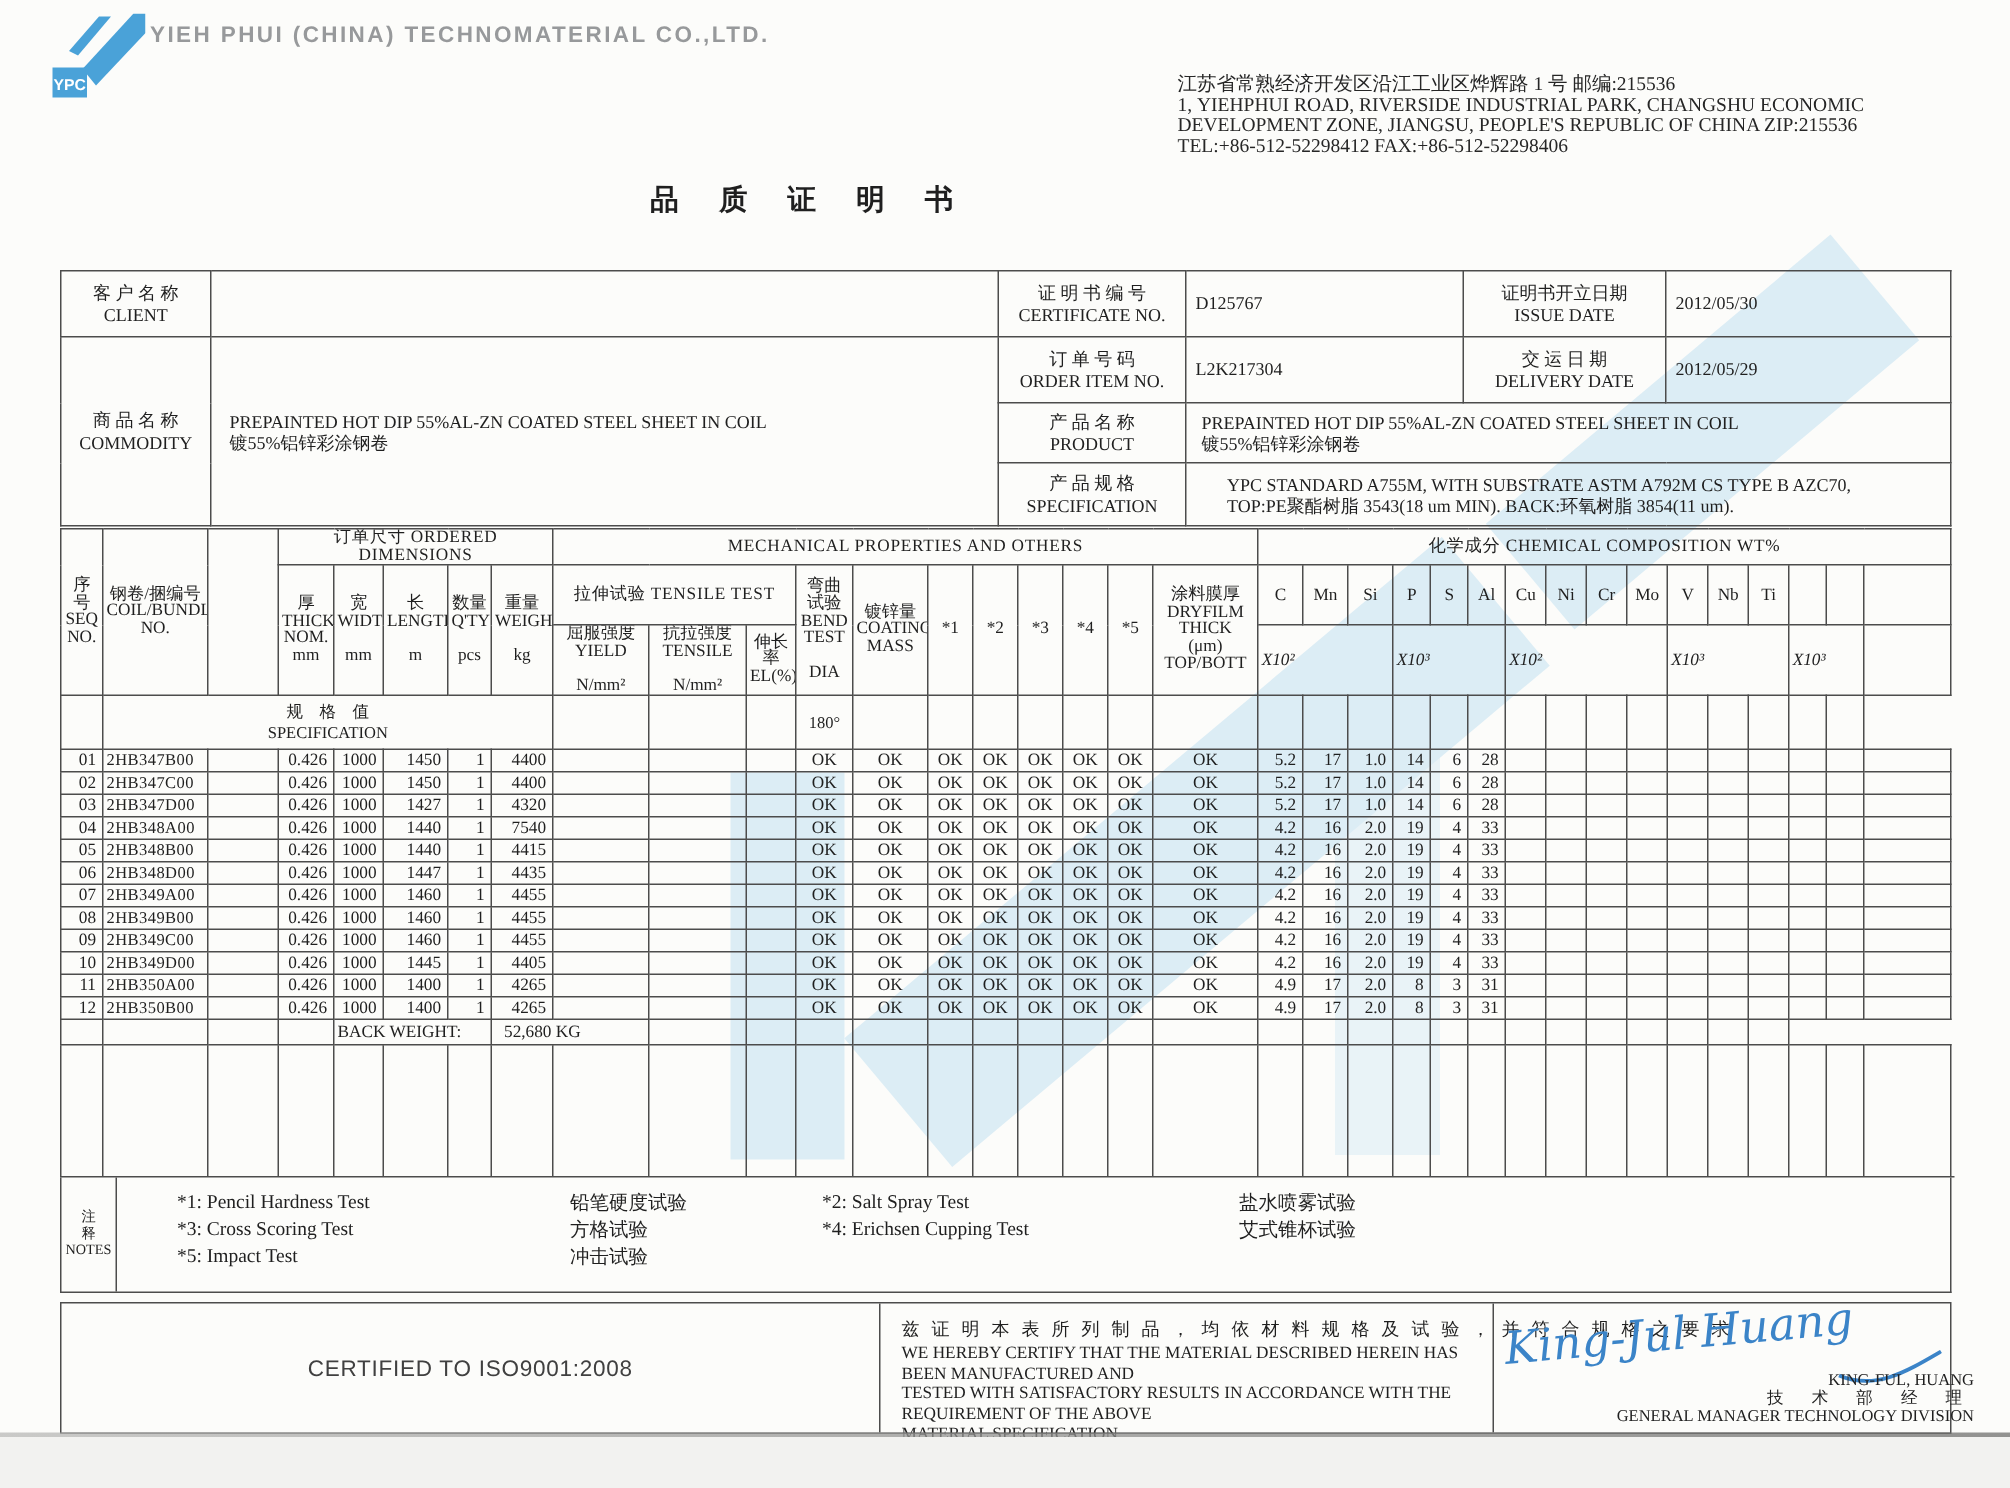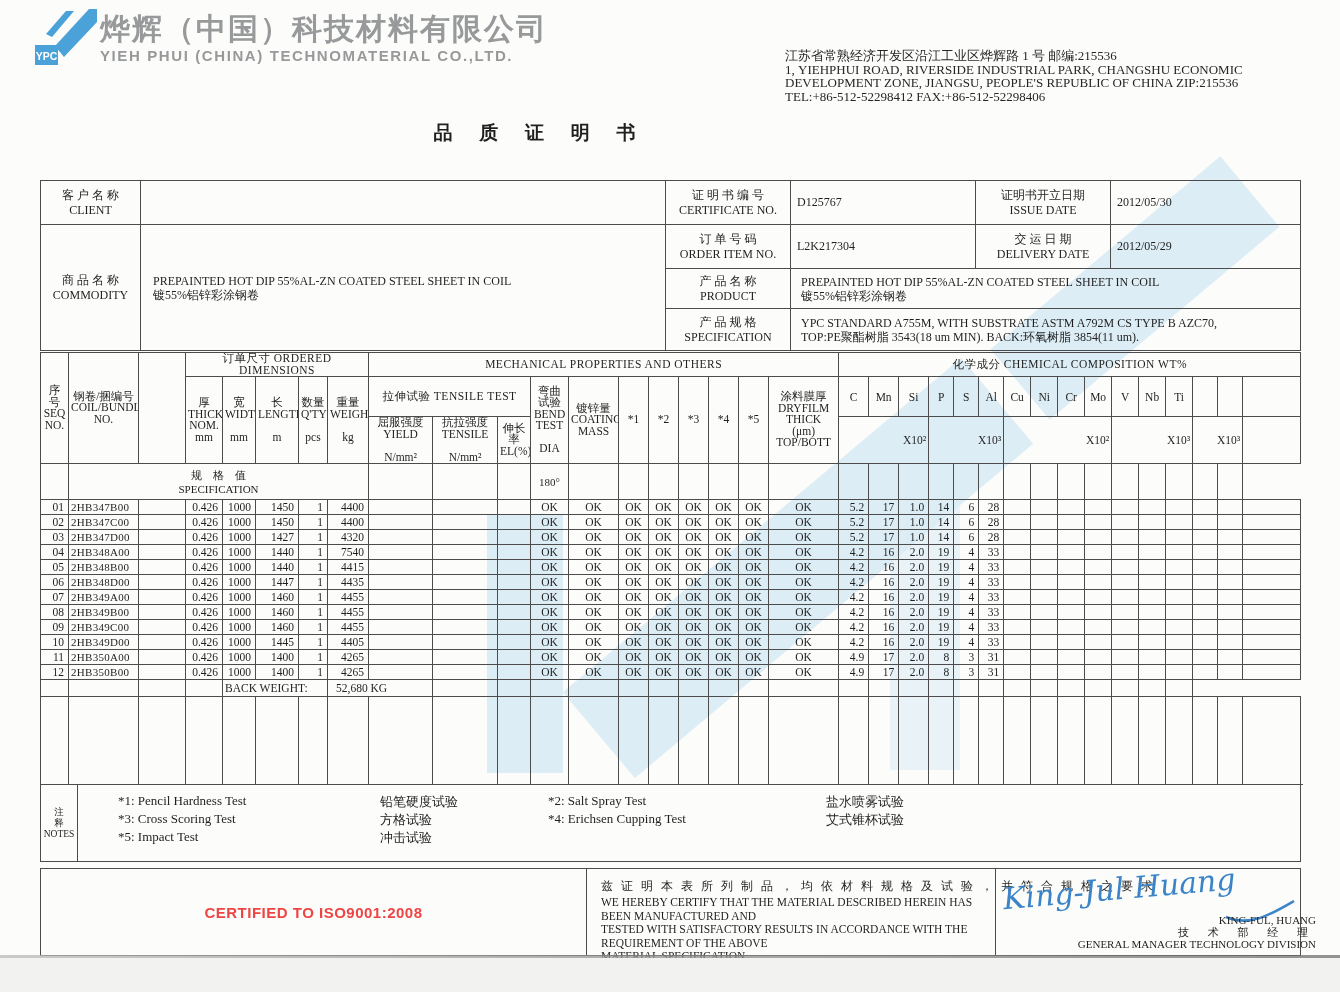--- a/index.html
+++ b/index.html
@@ -35,41 +35,41 @@
   .val2{font-size:11.5px;line-height:14px;vertical-align:top;padding-top:2px;}
   .pre{white-space:pre-line;}
   
   #main-wrap{position:absolute;left:40px;top:352px;width:1263px;height:432px;overflow:hidden;
     border-bottom:1.5px solid #4c4c4c;}
   .main{width:1260px;}
   .main td{font-size:11.5px;padding:0 2px;}
   .hd{text-align:center;font-size:10px;line-height:11.5px;vertical-align:middle;padding:1px 0;}
   .grp{font-size:10.5px;letter-spacing:.5px;}
   .elem{text-align:center;font-size:11px;}
-  .unit{text-align:right;font-size:12.5px;}
+  .unit{text-align:left;font-size:12.5px;font-style:italic;}
   .spec-row td{font-size:11px;}
   .spec-lbl{text-align:center;line-height:14px;}
   .drow td{height:14px;line-height:13px;}
   .num{text-align:right;padding-right:4px !important;}
   .ctr{text-align:center;}
   .coil{padding-left:2px !important;font-size:11px !important;letter-spacing:.3px;margin-left:43px;}
   .total-row td{height:16px;line-height:15px;font-size:11.5px;}
   .filler td{height:120px;}
   
   .notes{position:absolute;left:40px;top:785px;width:1261px;height:77px;border:1px solid #4c4c4c;
     border-top:none;box-sizing:border-box;display:flex;}
   .notes-label{width:36px;border-right:1px solid #4c4c4c;display:flex;align-items:center;
     justify-content:center;text-align:center;font-size:9.5px;line-height:11px;white-space:pre-line;}
   .notes-body{flex:1;padding:8px 0 0 40px;font-size:13px;display:grid;
     grid-template-columns:262px 168px 278px auto;grid-auto-rows:18px;align-items:start;}
   
   .footer{position:absolute;left:40px;top:868px;width:1261px;height:88px;border:1px solid #4c4c4c;
     box-sizing:border-box;display:flex;}
   .f-iso{width:545px;border-right:1px solid #4c4c4c;display:flex;align-items:center;justify-content:center;
-    font-family:"Liberation Sans", sans-serif;font-weight:bold;font-size:15px;letter-spacing:.5px;color:#ef4444;}
+    font-family:"Liberation Sans", sans-serif;font-weight:normal;font-size:15px;letter-spacing:.5px;color:#404040;}
   .f-stmt{width:409px;border-right:1px solid #4c4c4c;box-sizing:border-box;padding:9px 6px 0 14px;}
   .stmt-cn{font-size:12px;letter-spacing:2.5px;white-space:nowrap;}
   .stmt-en{font-size:11.5px;line-height:13.5px;white-space:pre-line;margin-top:1px;}
   .f-sign{flex:1;position:relative;}
   .sig-script{position:absolute;left:2px;top:2px;}
   .sign-names{position:absolute;bottom:5px;left:16px;width:100%;text-align:right;font-size:11px;line-height:12px;}
   .sign-title-cn{letter-spacing:8px;}
   
   .scan-line{position:absolute;left:0;top:955px;width:1340px;height:3px;z-index:2;
     background:linear-gradient(to right,#b9b9b7,#8d8d8b 55%,#6f6f6d);opacity:.75;}
@@ -87,21 +87,20 @@
 
   <div class="logo">
     <svg width="64" height="58" viewBox="0 0 64 58">
       <polygon points="13,25 33,2 41,2 19,28" fill="#4aa2d8"></polygon>
       <polygon points="22,37 56,0 64,0 64,13 31,48" fill="#4aa2d8"></polygon>
       <rect x="2" y="36" width="23" height="20" fill="#4aa2d8"></rect>
       <text x="13.5" y="51" font-family="Liberation Sans, sans-serif" font-size="10.5" font-weight="bold" fill="#ffffff" text-anchor="middle">YPC</text>
     </svg>
   </div>
   <div class="company">
-    <div class="company-cn">烨辉（中国）科技材料有限公司</div>
     <div class="company-en">YIEH PHUI (CHINA) TECHNOMATERIAL CO.,LTD.</div>
   </div>
   <div class="address">江苏省常熟经济开发区沿江工业区烨辉路 1 号 邮编:215536
 1, YIEHPHUI ROAD, RIVERSIDE INDUSTRIAL PARK, CHANGSHU ECONOMIC
 DEVELOPMENT ZONE, JIANGSU, PEOPLE'S REPUBLIC OF CHINA ZIP:215536
 TEL:+86-512-52298412  FAX:+86-512-52298406</div>
 
   <div class="title">
     <div class="title-cn">品 质 证 明 书</div>
   </div>
@@ -141,21 +140,21 @@
     </tr>
     <tr style="height:40px">
       <td class="lbl pre">产 品 名 称
 PRODUCT</td>
       <td class="val2 pre" colspan="3" style="padding-left:10px">PREPAINTED HOT DIP 55%AL-ZN COATED STEEL SHEET IN COIL
 镀55%铝锌彩涂钢卷</td>
     </tr>
     <tr style="height:42px">
       <td class="lbl pre">产 品 规 格
 SPECIFICATION</td>
-      <td class="val2 pre" colspan="3" style="padding-left:10px">YPC STANDARD A755M, WITH SUBSTRATE ASTM A792M CS TYPE B AZC70,
+      <td class="val2 pre" colspan="3" style="padding-left:27px">YPC STANDARD A755M, WITH SUBSTRATE ASTM A792M CS TYPE B AZC70,
 TOP:PE聚酯树脂 3543(18 um MIN).   BACK:环氧树脂 3854(11 um).</td>
     </tr>
   </tbody>
     </table>
 
   <div id="main-wrap">
   <table class="main">
     <colgroup>
       <col style="width:28px">
           <col style="width:70px">

